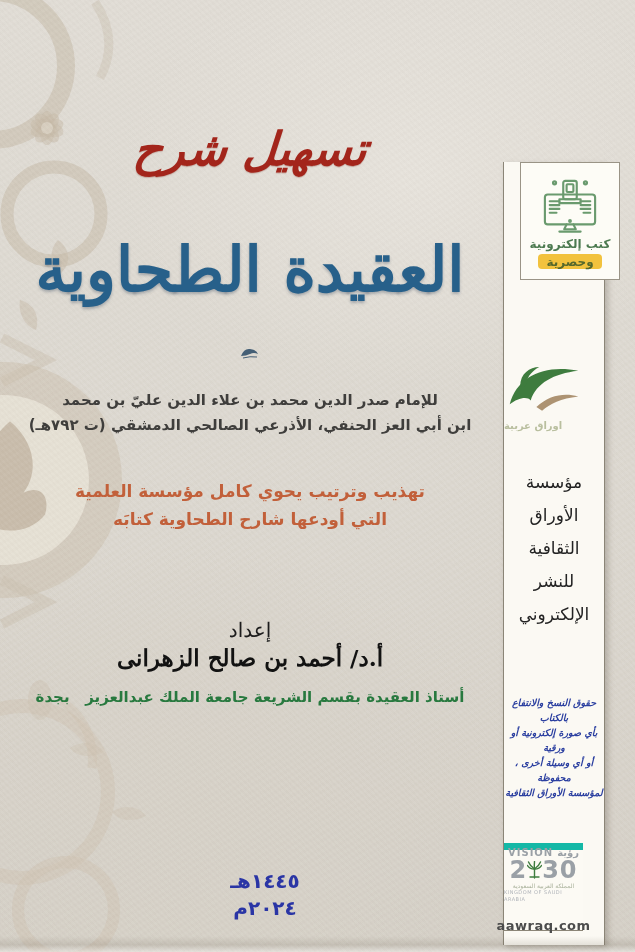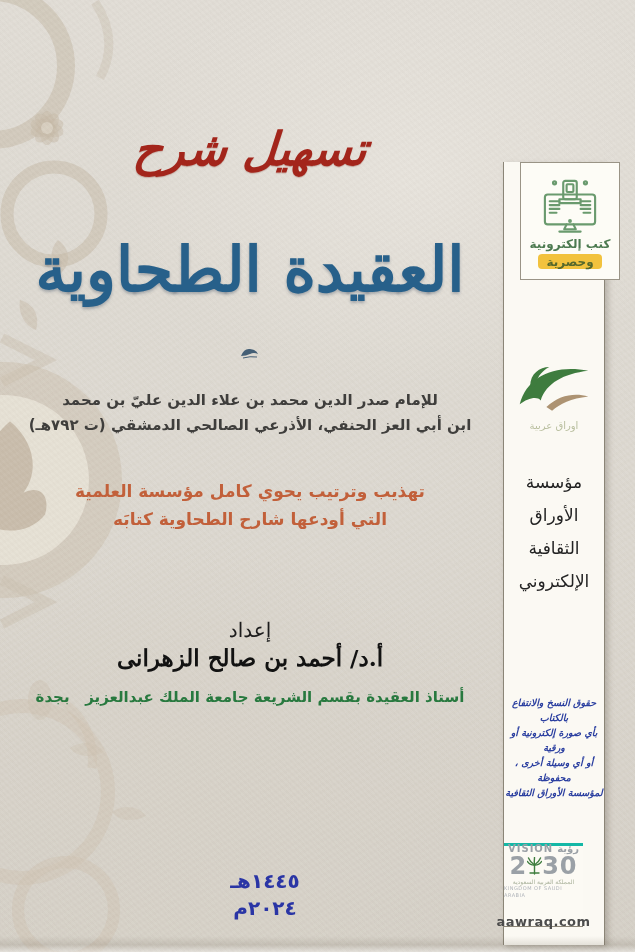--- a/index.html
+++ b/index.html
@@ -56,29 +56,29 @@
     position:absolute;left:-1px;top:0;width:98px;height:116px;
     background:#fdfcf6;border:1px solid #9a9486;
     display:flex;flex-direction:column;align-items:center;justify-content:center;margin-left:17px;
   }
   .badge svg{margin-top:6px;}
   .badge-l1{font-size:12px;font-weight:bold;color:#4c7a50;margin-top:2px;}
   .badge-l2{
     font-size:12px;font-weight:bold;color:#55682c;background:#f2c23d;
     border-radius:4px;padding:1px 8px 0;margin-top:3px;
   }
-  .logo-box{position:absolute;left:0;top:200px;width:100px;text-align:center;}
+  .logo-box{position:absolute;left:0;top:200px;width:100px;text-align:left;font-weight:bold;}
   .logo-text{font-size:10px;color:#b9bf9f;letter-spacing:1px;margin-top:2px;}
   .foundation{position:absolute;left:0;top:304px;width:100px;text-align:center;
     font-size:17px;font-weight:normal;color:#232323;line-height:33px;}
   .copyright{position:absolute;left:0;top:533px;width:100px;text-align:center;
     font-size:9.5px;font-weight:bold;color:#2b3fa0;line-height:15px;font-style:italic;}
   .vision-box{
     position:absolute;left:0;top:681px;width:79px;height:80px;
-    border-top:3px solid #14b8a6;border-bottom:1px solid #8b8577;
+    border-top:7px solid #14b8a6;border-bottom:1px solid #8b8577;
     display:flex;flex-direction:column;align-items:center;justify-content:center;background:#fcfaf4;
   }
   .vision-row1{display:flex;align-items:center;gap:4px;color:#9aa0a6;font-size:10px;font-weight:bold;letter-spacing:1px;}
   .vision-row2{display:flex;align-items:center;color:#9aa0a6;font-size:24px;font-weight:bold;line-height:1;letter-spacing:1px;}
   .country{font-size:6px;color:#a9b19b;line-height:7px;}
   .country-en{font-size:5px;color:#b0b4ba;letter-spacing:.5px;line-height:7px;}
   .website{margin-top:15px;font-size:13px;font-weight:bold;color:#4c4c4c;letter-spacing:.5px;}
 </style>
 </head>
 <body>
@@ -183,20 +183,21 @@
         <path d="M17 25 C17 12 27 5 37 5 C28 10 23 17 23 26 Z" fill="#3e7c3e"></path>
         <path d="M34 47 C48 34 64 32 78 36 C60 38 48 44 40 51 Z" fill="#ad9372"></path>
       </svg>
       <div class="logo-text" dir="rtl">اوراق عربية</div>
     </div>
 
     <div class="foundation" dir="rtl">
       <div>مؤسسة</div>
       <div>الأوراق</div>
       <div>الثقافية</div>
+      <div>للنشر</div>
       <div>الإلكتروني</div>
     </div>
 
     <div class="copyright" dir="rtl">
       <div>حقوق النسخ والانتفاع بالكتاب</div>
       <div>بأي صورة إلكترونية أو ورقية</div>
       <div>أو أي وسيلة أخرى ، محفوظة</div>
       <div>لمؤسسة الأوراق الثقافية</div>
     </div>
 

